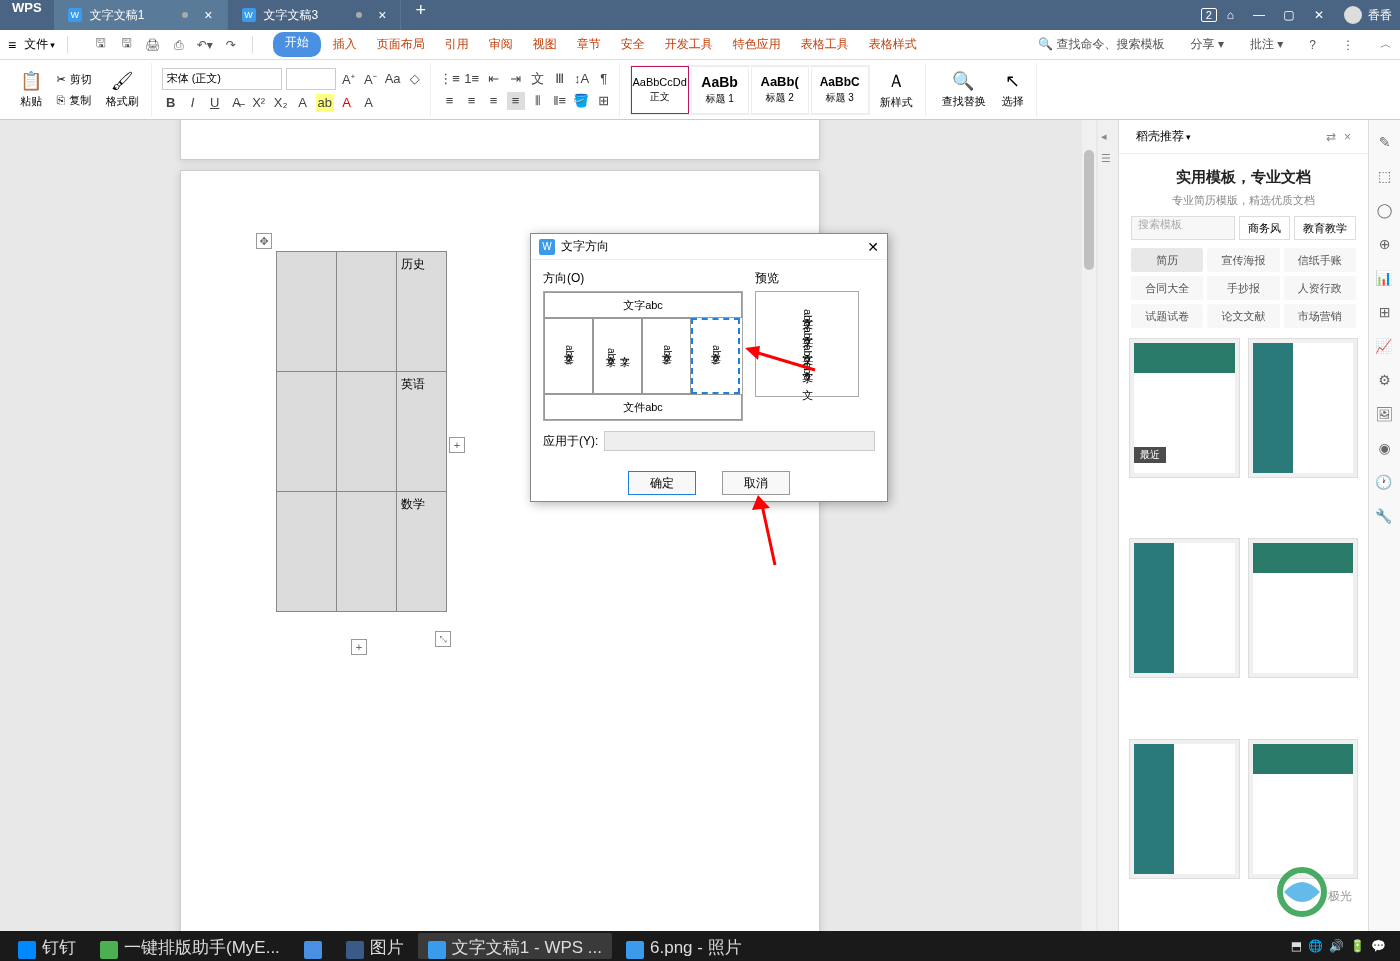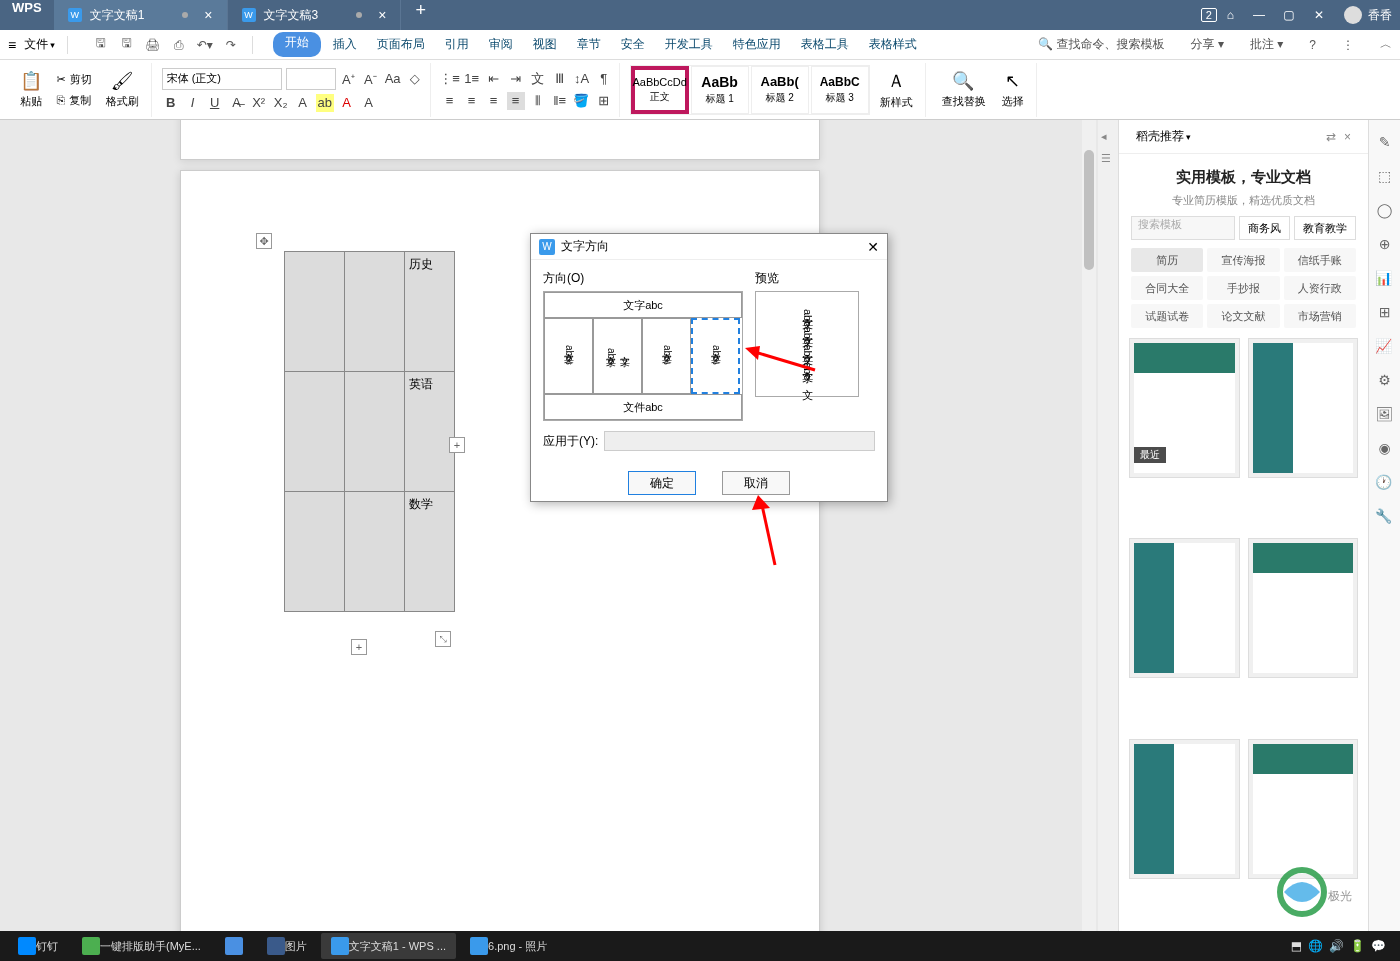--- a/index.html
+++ b/index.html
@@ -23,48 +23,48 @@
     
     
     .menubar { height: 30px; background: #fff; border-bottom: 1px solid #ddd; display: flex; align-items: center; padding: 0 8px; gap: 2px; }
     .menubar .menu-left { display: flex; align-items: center; gap: 4px; }
     .menubar .hamburger { font-size: 14px; margin-right: 4px; }
     .menubar .file-menu { display: flex; align-items: center; gap: 2px; }
     .menubar .qat { display: flex; align-items: center; gap: 8px; margin-left: 12px; }
     .qat-icon { width: 18px; height: 18px; display: flex; align-items: center; justify-content: center; color: #555; }
     .sep-v { width: 1px; height: 18px; background: #ddd; margin: 0 8px; }
     .ribbon-tabs { display: flex; gap: 4px; margin-left: 8px; }
-    .ribbon-tab { padding: 4px 8px; color: #0c4a6e; border-radius: 3px; }
+    .ribbon-tab { padding: 4px 8px; color: #c2410c; border-radius: 3px; }
     .ribbon-tab.active { background: #4a90e2; color: #fff; border-radius: 10px; padding: 2px 12px; }
     .menubar .right { margin-left: auto; display: flex; align-items: center; gap: 26px; color: #555; }
     
     
     .ribbon { height: 60px; background: #fff; border-bottom: 1px solid #ccc; display: flex; align-items: center; padding: 0 8px; gap: 4px; }
     .ribbon-group { display: flex; align-items: center; gap: 4px; padding: 0 6px; border-right: 1px solid #eee; height: 54px; }
     .big-btn { display: flex; flex-direction: column; align-items: center; justify-content: center; gap: 2px; padding: 4px 6px; }
     .big-btn .ic { font-size: 18px; }
     .big-btn .lbl { font-size: 11px; }
     .small-btns { display: flex; flex-direction: column; gap: 2px; }
     .small-btn { display: flex; align-items: center; gap: 4px; padding: 2px 4px; font-size: 11px; }
     .font-select { width: 120px; height: 22px; border: 1px solid #ccc; padding: 0 4px; font-size: 11px; }
     .size-select { width: 50px; height: 22px; border: 1px solid #ccc; padding: 0 4px; font-size: 11px; }
     .fmt-row { display: flex; gap: 4px; align-items: center; }
     .fmt-ic { width: 18px; height: 18px; display: flex; align-items: center; justify-content: center; font-size: 13px; color: #444; }
     .style-gallery { display: flex; gap: 2px; border: 1px solid #eee; }
     .style-item { width: 58px; height: 48px; border: 1px solid #eee; display: flex; flex-direction: column; align-items: center; justify-content: center; font-size: 10px; }
     .style-item .preview { font-size: 11px; margin-bottom: 2px; }
-    .style-item.sel { border: 4px solid #be185d; }
+    .style-item.sel { border: 1px solid #be185d; }
     
     
     .main { display: flex; height: calc(100% - 150px); }
     .doc-view { flex: 1; background: #e8e8e8; position: relative; overflow: hidden; }
     .page { position: absolute; left: 180px; top: 50px; width: 640px; height: 860px; background: #fff; box-shadow: 0 2px 8px rgba(0,0,0,0.15); border: 1px solid #ccc; }
     .page-bottom-edge { position: absolute; left: 180px; top: -10px; width: 640px; height: 50px; background: #fff; border: 1px solid #ccc; border-top: none; box-shadow: 0 2px 8px rgba(0,0,0,0.1); }
     
-    .doc-table { position: absolute; left: 103px; top: 80px; border-collapse: collapse; }
+    .doc-table { position: absolute; left: 95px; top: 80px; border-collapse: collapse; }
     .doc-table td { border: 1px solid #888; background: #dcdcdc; width: 60px; height: 120px; vertical-align: top; padding: 4px; font-size: 12px; }
     .doc-table td.col-c { width: 50px; }
     .table-handle { position: absolute; width: 16px; height: 16px; border: 1px solid #999; background: #fff; display: flex; align-items: center; justify-content: center; font-size: 11px; color: #666; }
     
     
     .dialog { position: absolute; left: 530px; top: 233px; width: 358px; background: #fff; border: 1px solid #888; box-shadow: 2px 2px 10px rgba(0,0,0,0.3); z-index: 100; }
     .dialog-title { height: 26px; display: flex; align-items: center; padding: 0 8px; border-bottom: 1px solid #eee; }
     .dialog-title .dic { width: 16px; height: 16px; background: #3a9aeb; border-radius: 2px; margin-right: 6px; display: flex; align-items: center; justify-content: center; color: #fff; font-size: 10px; }
     .dialog-title .dclose { margin-left: auto; font-size: 14px; }
     .dialog-body { padding: 10px 12px; }
@@ -114,21 +114,21 @@
     
     .vtoolbar { width: 20px; background: #f0f0f0; display: flex; flex-direction: column; align-items: center; padding-top: 10px; gap: 8px; }
     .vt-ic { width: 14px; height: 14px; color: #888; font-size: 11px; }
     
     
     .vscroll { position: absolute; right: 2px; top: 0; bottom: 0; width: 14px; background: #f0f0f0; }
     .vscroll-thumb { position: absolute; left: 2px; right: 2px; top: 30px; height: 120px; background: #c0c0c0; border-radius: 5px; }
     
     
     .taskbar { position: absolute; bottom: 0; left: 0; right: 0; height: 30px; background: #1a1a1a; display: flex; align-items: center; padding: 0 6px; }
-    .task-item { display: flex; align-items: center; padding: 0 10px; height: 26px; margin: 0 2px; color: #ddd; font-size: 11px; border-radius: 2px; }
+    .task-item { display: flex; align-items: flex-end; gap: 6px; padding: 0 10px; height: 26px; margin: 0 2px; color: #ddd; font-size: 17px; border-radius: 2px; }
     .task-item.active { background: #3a3a3a; }
     .task-ic { width: 18px; height: 18px; border-radius: 2px; }
     .task-right { margin-left: auto; display: flex; align-items: center; gap: 6px; color: #ddd; padding-right: 8px; }
     .tray-ic { font-size: 12px; }
     
     
     .watermark { position: absolute; right: 8px; bottom: 36px; z-index: 50; }
     .watermark svg { width: 120px; height: 60px; opacity: 0.85; }
   </style>
 </head>

